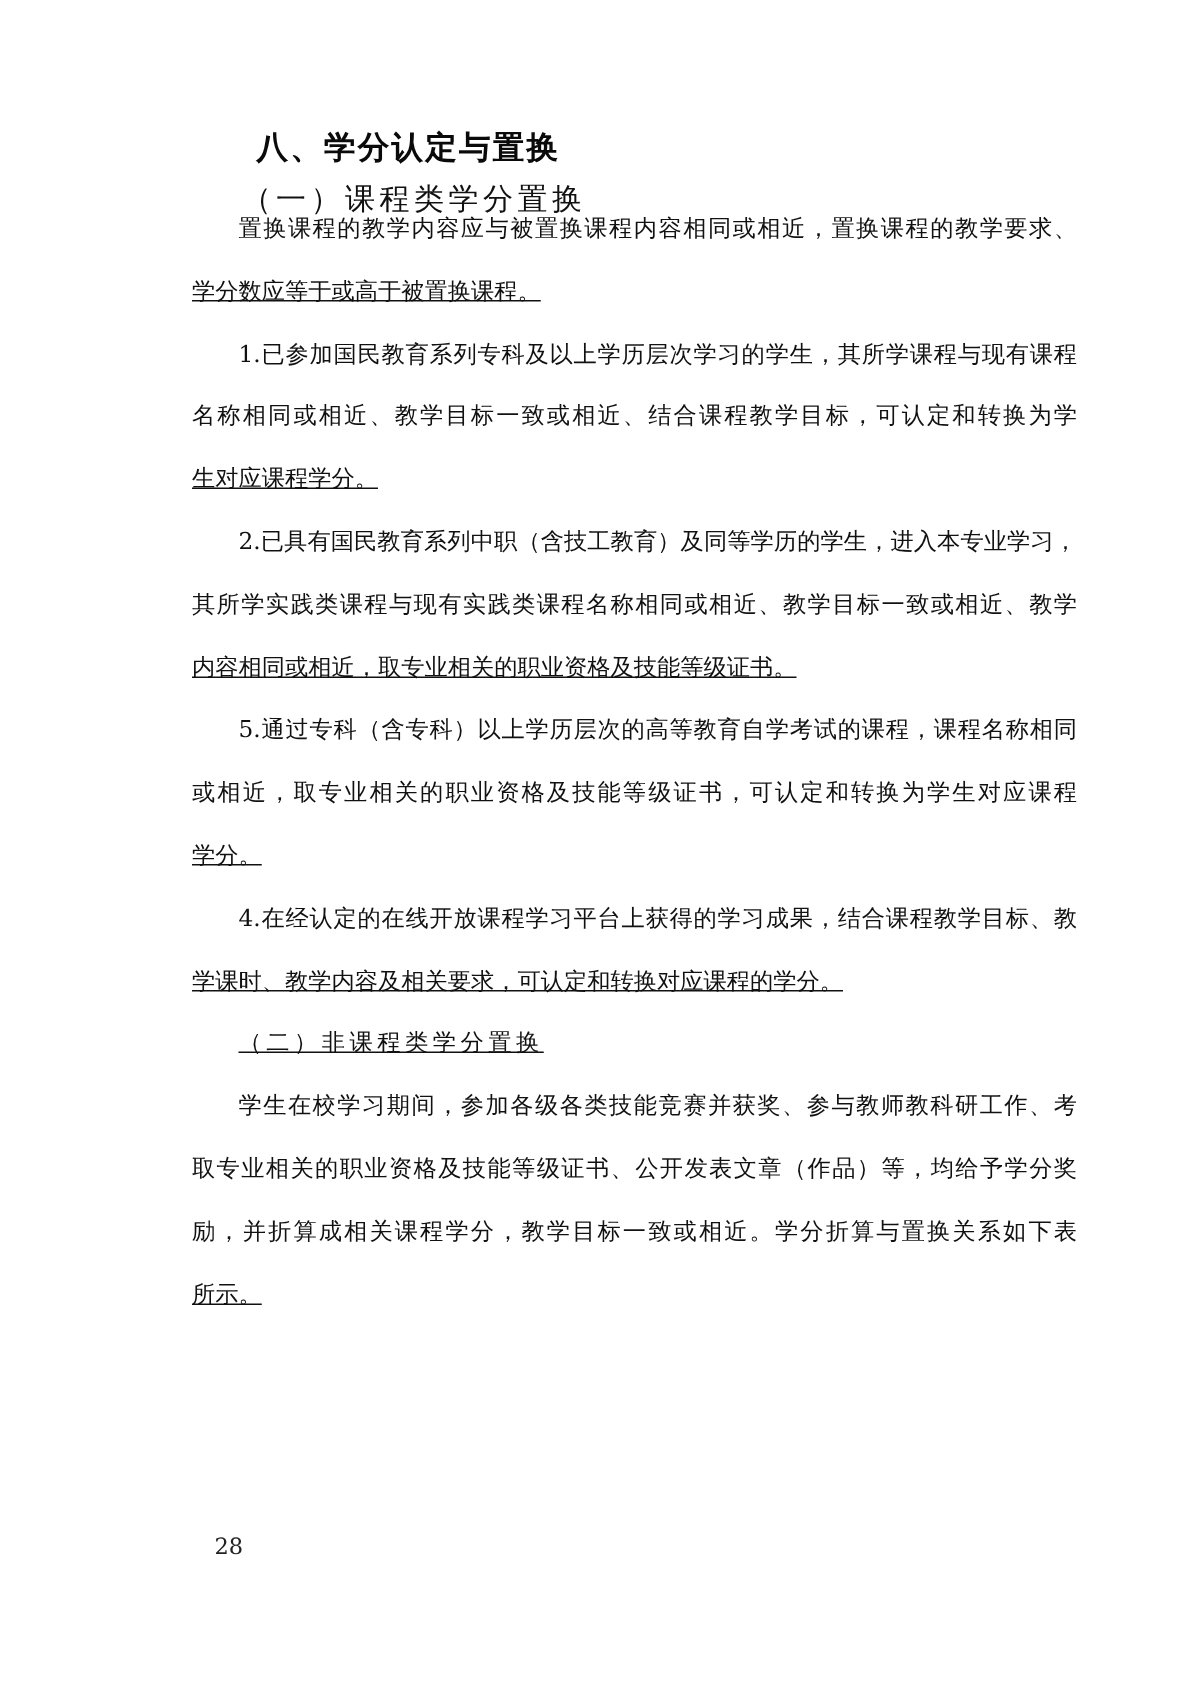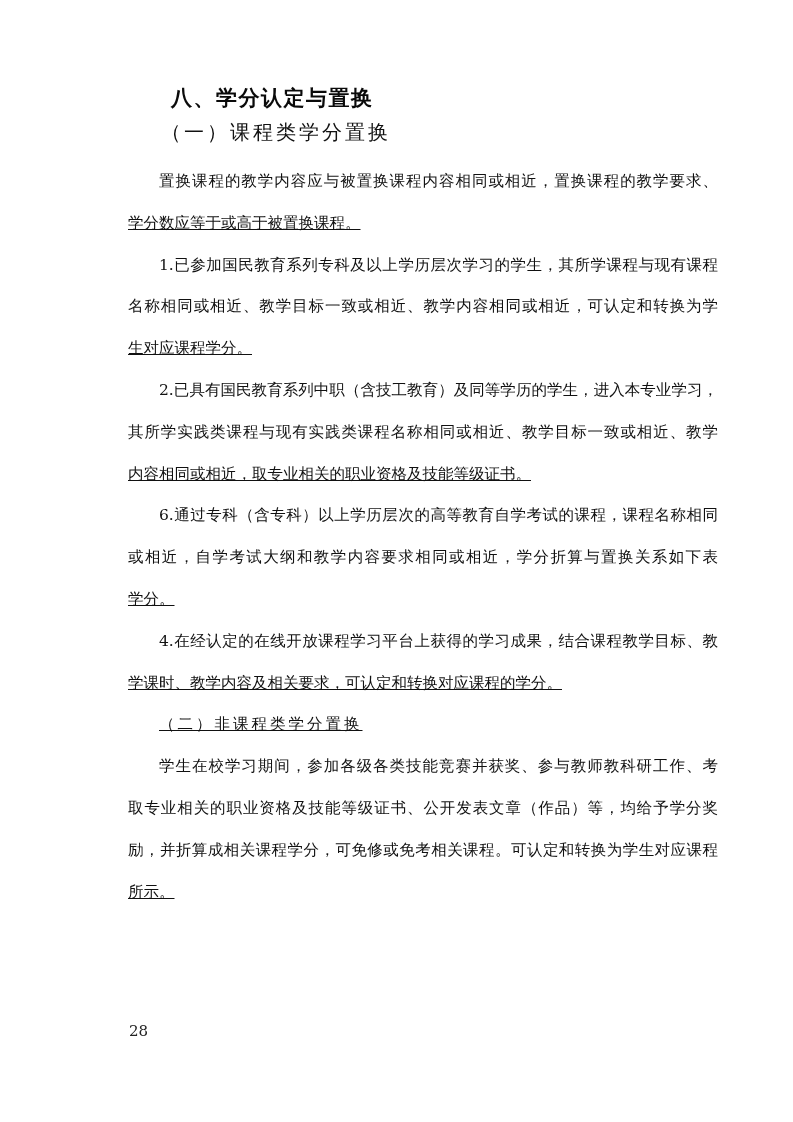--- a/index.html
+++ b/index.html
@@ -36,21 +36,21 @@
     top: 116px;
     width: 590px;
     font-size: 20px;
     line-height: 33px;
     text-indent: 33px;
     letter-spacing: 3px;
   }
   .body-block {
     position: absolute;
     left: 104px;
-    top: 161px;
+    top: 132px;
     width: 590px;
     font-size: 15.5px;
   }
   .ln {
     height: 41.8px;
     line-height: 41.8px;
     text-align: justify;
     text-align-last: justify;
     letter-spacing: 0;
     white-space: normal;
@@ -60,52 +60,52 @@
     text-decoration: underline;
   }
   .ln.indent {
     text-indent: 31px;
   }
   .ln.sub {
     letter-spacing: 3px;
   }
   .page-number {
     position: absolute;
-    left: 105px;
+    left: 119px;
     top: 1016px;
     font-size: 15px;
     line-height: 30px;
     color: #222222;
   }
 </style>
 </head>
 <body>
 
 <div class="page">
 
   <div class="doc-title">八、学分认定与置换</div>
 
   <div class="section-heading-1">（一）课程类学分置换</div>
 
   <div class="body-block">
     <div class="ln indent">置换课程的教学内容应与被置换课程内容相同或相近，置换课程的教学要求、</div>
     <div class="ln last">学分数应等于或高于被置换课程。</div>
     <div class="ln indent">1.已参加国民教育系列专科及以上学历层次学习的学生，其所学课程与现有课程</div>
-    <div class="ln">名称相同或相近、教学目标一致或相近、教学内容相同或相近，可认定和转换为学</div>
+    <div class="ln">名称相同或相近、教学目标一致或相近、结合课程教学目标，可认定和转换为学</div>
     <div class="ln last">生对应课程学分。</div>
     <div class="ln indent">2.已具有国民教育系列中职（含技工教育）及同等学历的学生，进入本专业学习，</div>
     <div class="ln">其所学实践类课程与现有实践类课程名称相同或相近、教学目标一致或相近、教学</div>
     <div class="ln last">内容相同或相近，取专业相关的职业资格及技能等级证书。</div>
-    <div class="ln indent">6.通过专科（含专科）以上学历层次的高等教育自学考试的课程，课程名称相同</div>
-    <div class="ln">或相近，自学考试大纲和教学内容要求相同或相近，学分折算与置换关系如下表</div>
+    <div class="ln indent">5.通过专科（含专科）以上学历层次的高等教育自学考试的课程，课程名称相同</div>
+    <div class="ln">或相近，取专业相关的职业资格及技能等级证书，可认定和转换为学生对应课程</div>
     <div class="ln last">学分。</div>
     <div class="ln indent">4.在经认定的在线开放课程学习平台上获得的学习成果，结合课程教学目标、教</div>
     <div class="ln last">学课时、教学内容及相关要求，可认定和转换对应课程的学分。</div>
     <div class="ln indent last sub">（二）非课程类学分置换</div>
     <div class="ln indent">学生在校学习期间，参加各级各类技能竞赛并获奖、参与教师教科研工作、考</div>
     <div class="ln">取专业相关的职业资格及技能等级证书、公开发表文章（作品）等，均给予学分奖</div>
-    <div class="ln">励，并折算成相关课程学分，可免修或免考相关课程。可认定和转换为学生对应课程</div>
+    <div class="ln">励，并折算成相关课程学分，教学目标一致或相近。学分折算与置换关系如下表</div>
     <div class="ln last">所示。</div>
   </div>
 
   <div class="page-number">28</div>
 
 </div>
 
 </body></html>

